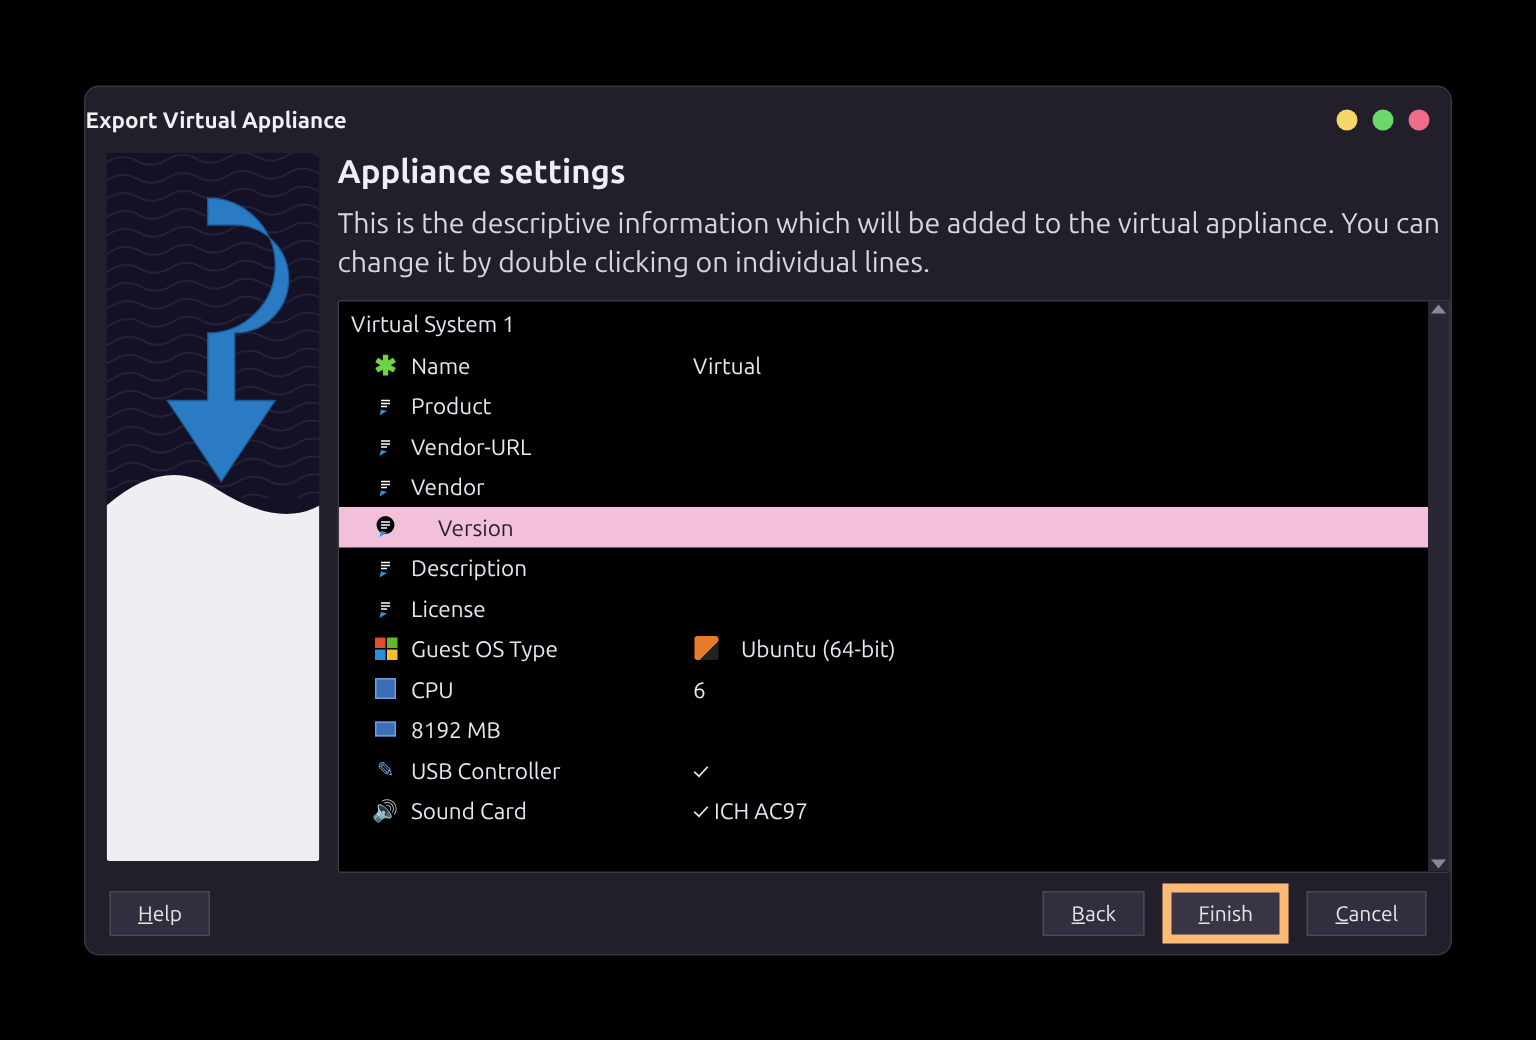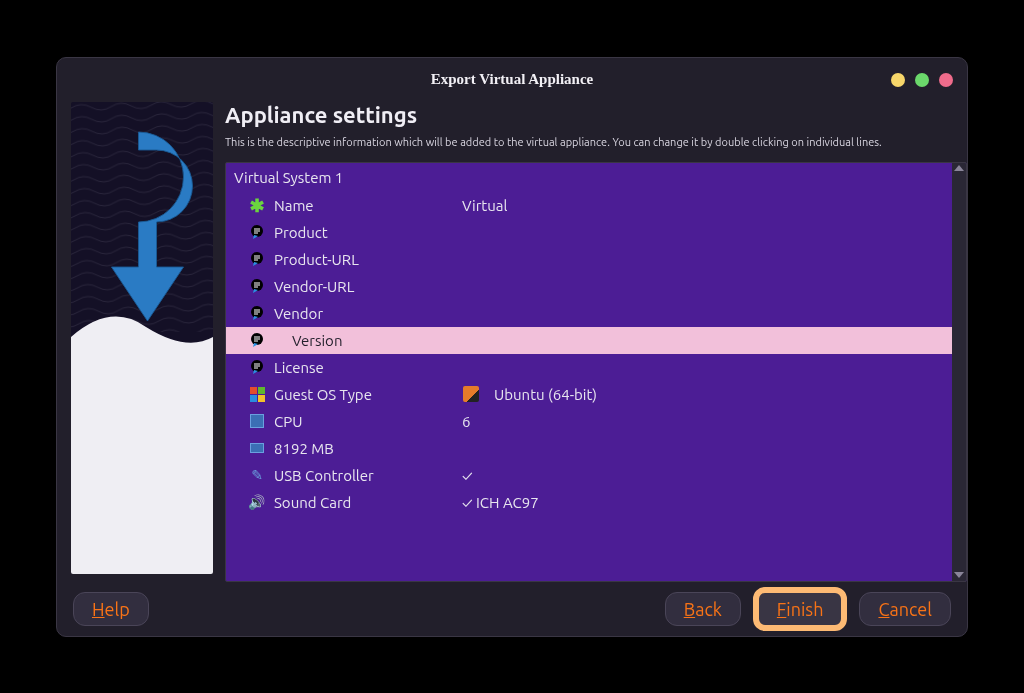--- a/index.html
+++ b/index.html
@@ -23,23 +23,22 @@
       border-radius: 10px;
       display: flex;
       flex-direction: column;
       overflow: hidden;
       border: 1px solid #3a3644;
     }
     .titlebar {
       height: 44px;
       display: flex;
       align-items: center;
-      justify-content: center;
+      justify-content: flex-start;
       position: relative;
-      font-family: Liberation Serif, serif;
     }
     .titlebar-title {
       color: #f2f0f5;
       font-size: 15px;
       font-weight: 600;
     }
     .window-dots {
       position: absolute;
       right: 14px;
       display: flex;
@@ -73,27 +72,27 @@
       flex-direction: column;
     }
     .heading {
       color: #f0eef5;
       font-size: 22px;
       font-weight: 600;
       margin-bottom: 8px;
     }
     .description {
       color: #d8d5e0;
-      font-size: 11px;
+      font-size: 19px;
       line-height: 1.4;
       margin-bottom: 12px;
     }
     .props-container {
       flex: 1;
-      background: #4c1d95;
+      background: #000000;
       border: 1px solid #3a3644;
       border-radius: 2px;
       position: relative;
       overflow: hidden;
       display: flex;
     }
     .props-list {
       flex: 1;
       overflow: hidden;
       color: #e8e6ef;
@@ -152,24 +151,24 @@
       height: 54px;
       display: flex;
       align-items: center;
       padding: 0 16px;
       gap: 12px;
     }
     .spacer { flex: 1; }
     .btn {
       background: #322e3f;
       border: 1px solid #4a4558;
-      color: #f97316;
+      color: #e5e5e5;
       padding: 6px 18px;
-      border-radius: 12px;
-      font-size: 18px;
+      border-radius: 0;
+      font-size: 14px;
       cursor: pointer;
       font-family: inherit;
     }
     .btn.default {
       border: 6px solid #fdba74;
       background: #393544;
     }
     .btn .underline {
       text-decoration: underline;
     }
@@ -283,35 +282,20 @@
             <div class="prop-row">
               <span class="prop-icon">
                 <svg class="icon-bubble" width="16" height="16" viewBox="0 0 16 16">
                   <circle cx="8" cy="7" r="6"></circle>
                   <path d="M5 11 L4 15 L9 12 Z" fill="#2a91e3"></path>
                   <line x1="5" y1="5" x2="11" y2="5" stroke="#fff" stroke-width="1"></line>
                   <line x1="5" y1="7" x2="11" y2="7" stroke="#fff" stroke-width="1"></line>
                   <line x1="5" y1="9" x2="9" y2="9" stroke="#fff" stroke-width="1"></line>
                 </svg>
               </span>
-              <span class="prop-label">Product-URL</span>
-              <span class="prop-value">
-                <span></span>
-              </span>
-            </div>
-            <div class="prop-row">
-              <span class="prop-icon">
-                <svg class="icon-bubble" width="16" height="16" viewBox="0 0 16 16">
-                  <circle cx="8" cy="7" r="6"></circle>
-                  <path d="M5 11 L4 15 L9 12 Z" fill="#2a91e3"></path>
-                  <line x1="5" y1="5" x2="11" y2="5" stroke="#fff" stroke-width="1"></line>
-                  <line x1="5" y1="7" x2="11" y2="7" stroke="#fff" stroke-width="1"></line>
-                  <line x1="5" y1="9" x2="9" y2="9" stroke="#fff" stroke-width="1"></line>
-                </svg>
-              </span>
               <span class="prop-label">Vendor-URL</span>
               <span class="prop-value">
                 <span></span>
               </span>
             </div>
             <div class="prop-row">
               <span class="prop-icon">
                 <svg class="icon-bubble" width="16" height="16" viewBox="0 0 16 16">
                   <circle cx="8" cy="7" r="6"></circle>
                   <path d="M5 11 L4 15 L9 12 Z" fill="#2a91e3"></path>
@@ -329,20 +313,35 @@
               <span class="prop-icon">
                 <svg class="icon-bubble" width="16" height="16" viewBox="0 0 16 16">
                   <circle cx="8" cy="7" r="6"></circle>
                   <path d="M5 11 L4 15 L9 12 Z" fill="#2a91e3"></path>
                   <line x1="5" y1="5" x2="11" y2="5" stroke="#fff" stroke-width="1"></line>
                   <line x1="5" y1="7" x2="11" y2="7" stroke="#fff" stroke-width="1"></line>
                   <line x1="5" y1="9" x2="9" y2="9" stroke="#fff" stroke-width="1"></line>
                 </svg>
               </span>
               <span class="prop-label">Version</span>
+              <span class="prop-value">
+                <span></span>
+              </span>
+            </div>
+            <div class="prop-row">
+              <span class="prop-icon">
+                <svg class="icon-bubble" width="16" height="16" viewBox="0 0 16 16">
+                  <circle cx="8" cy="7" r="6"></circle>
+                  <path d="M5 11 L4 15 L9 12 Z" fill="#2a91e3"></path>
+                  <line x1="5" y1="5" x2="11" y2="5" stroke="#fff" stroke-width="1"></line>
+                  <line x1="5" y1="7" x2="11" y2="7" stroke="#fff" stroke-width="1"></line>
+                  <line x1="5" y1="9" x2="9" y2="9" stroke="#fff" stroke-width="1"></line>
+                </svg>
+              </span>
+              <span class="prop-label">Description</span>
               <span class="prop-value">
                 <span></span>
               </span>
             </div>
             <div class="prop-row">
               <span class="prop-icon">
                 <svg class="icon-bubble" width="16" height="16" viewBox="0 0 16 16">
                   <circle cx="8" cy="7" r="6"></circle>
                   <path d="M5 11 L4 15 L9 12 Z" fill="#2a91e3"></path>
                   <line x1="5" y1="5" x2="11" y2="5" stroke="#fff" stroke-width="1"></line>

